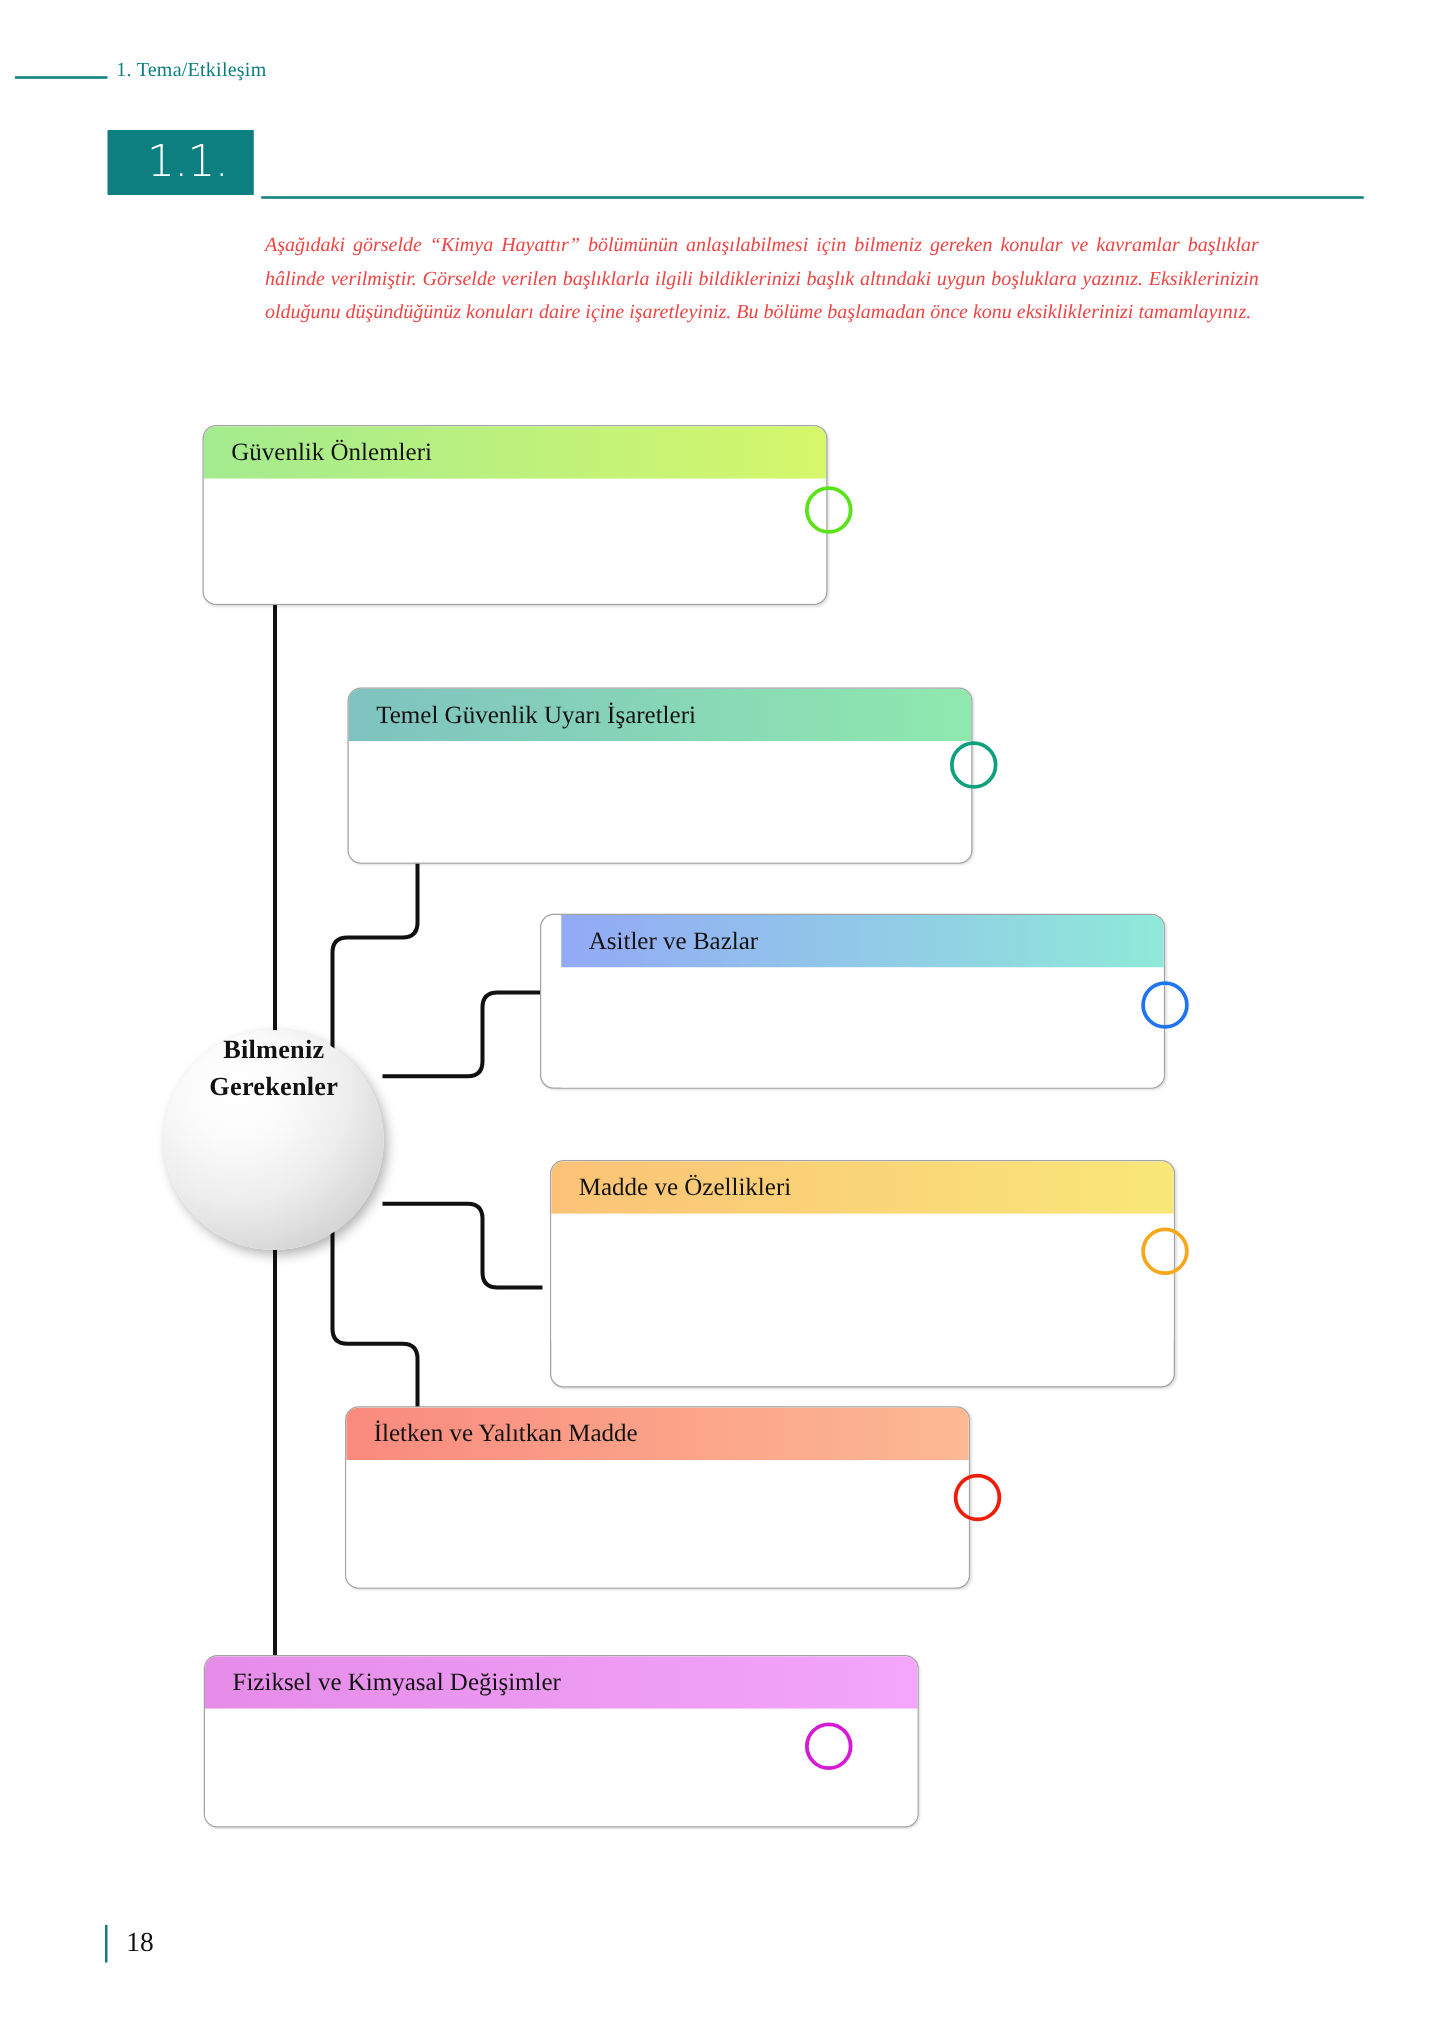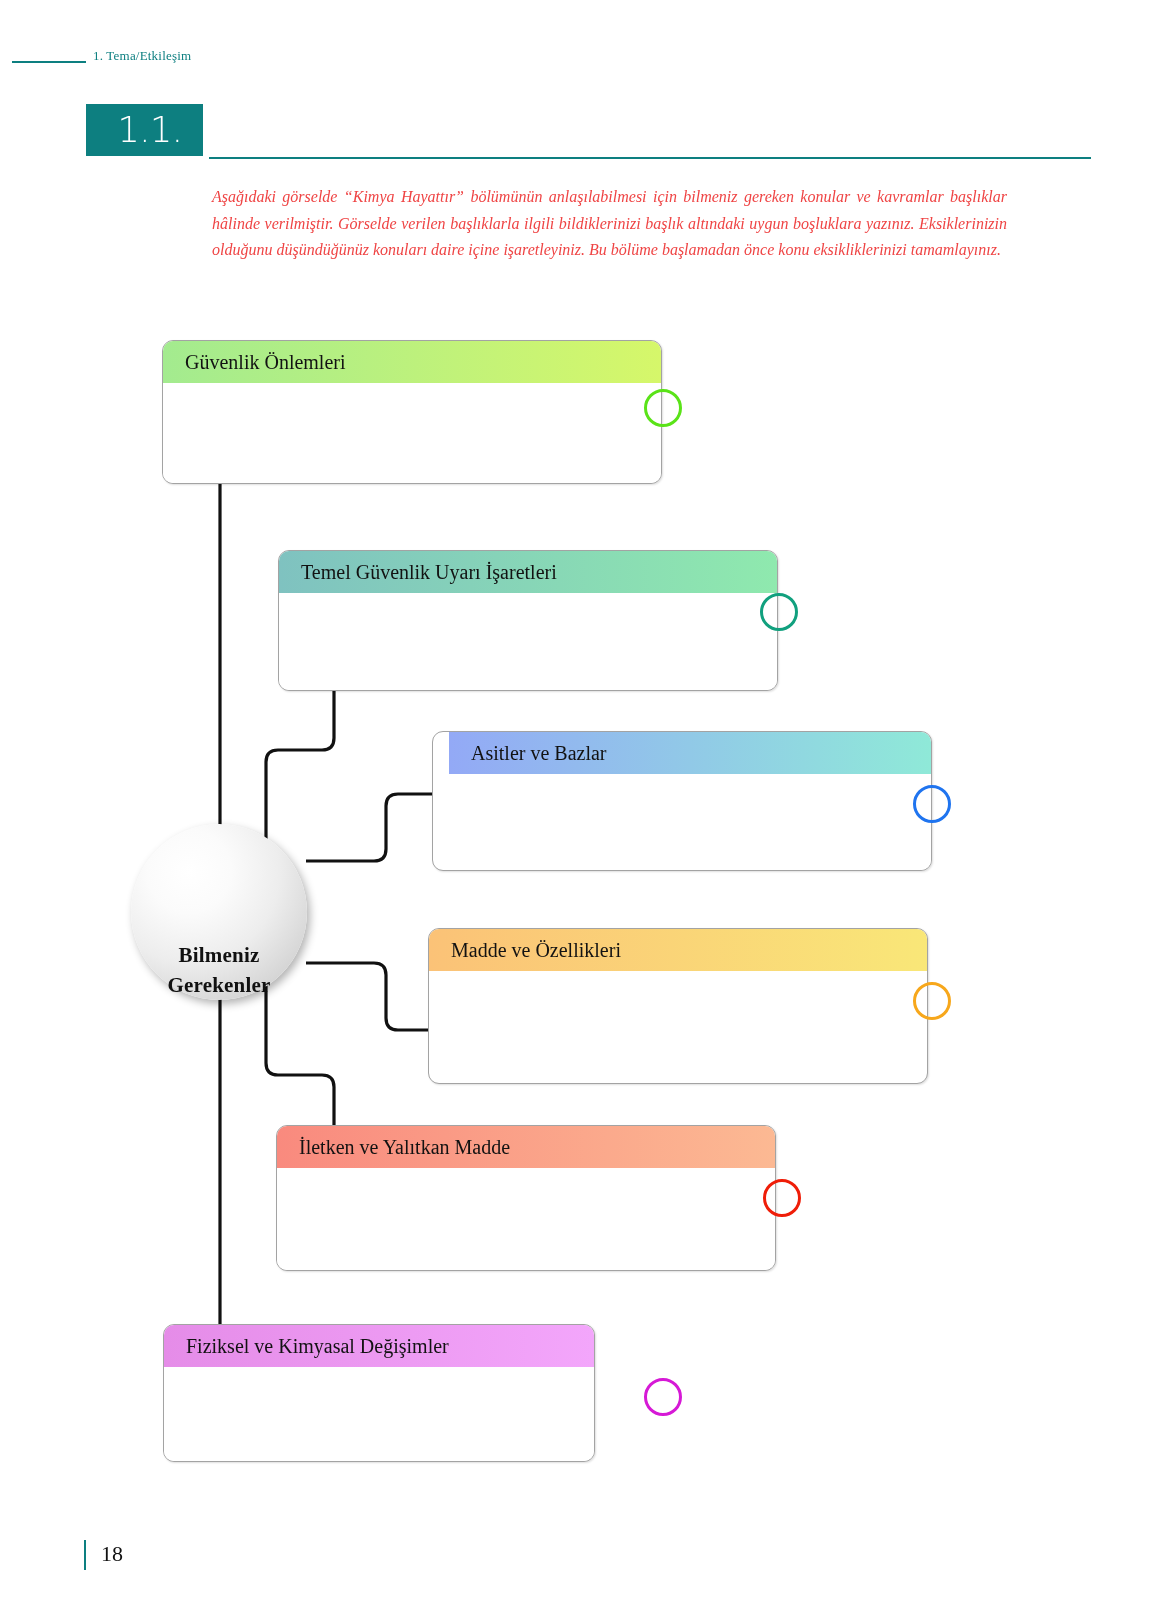--- a/index.html
+++ b/index.html
@@ -29,21 +29,21 @@
     top: 13px;
     width: 74px;
     height: 1.5px;
     background: #0d7f80;
   }
   .runhead-text {
     position: absolute;
     left: 93px;
     top: 0;
     font-family: "Liberation Serif", serif;
-    font-size: 13px;
+    font-size: 16px;
     color: #0d7f80;
     letter-spacing: .2px;
   }
 
   
   .title-row {
     position: absolute;
     left: 86px;
     top: 104px;
     width: 920px;
@@ -145,21 +145,21 @@
     position: absolute;
     width: 176px;
     height: 176px;
     border-radius: 50%;
     background:
       radial-gradient(circle at 33% 27%, #ffffff 0%, #fbfbfb 24%, #ededed 52%, #d6d6d6 78%, #bdbdbd 100%);
     box-shadow: 3px 4px 9px rgba(0,0,0,0.30);
     display: flex;
     flex-direction: column;
     align-items: center;
-    justify-content: flex-end;
+    justify-content: flex-start;
   }
   .hub span {
     font-family: "Liberation Serif", serif;
     font-weight: bold;
     font-size: 21px;
     color: #111111;
     line-height: 30px;
     letter-spacing: .2px;
   }
 
@@ -224,33 +224,33 @@
   <div class="node-body" style="height:97px;"></div>
 </div>
 <div class="marker" style="left:760px; top:593px; width:38px; height:38px; border-color:#11a07e;"></div>
 
 <div class="node" style="left:432px; top:731px; width:500px; height:140px;padding-left:16px;">
   <div class="node-head" style="background:linear-gradient(to right,#93a9f6,#8fe9d8);">Asitler ve Bazlar</div>
   <div class="node-body" style="height:100px;"></div>
 </div>
 <div class="marker" style="left:913px; top:785px; width:38px; height:38px; border-color:#1f74ef;"></div>
 
-<div class="node" style="left:428px; top:928px; width:500px; height:156px;">
+<div class="node" style="left:440px; top:928px; width:500px; height:182px;">
   <div class="node-head" style="background:linear-gradient(to right,#fbc277,#f9e778);">Madde ve Özellikleri</div>
   <div class="node-body" style="height:102px;"></div>
 </div>
 <div class="marker" style="left:913px; top:982px; width:38px; height:38px; border-color:#f7a71b;"></div>
 
 <div class="node" style="left:276px; top:1125px; width:500px; height:146px;">
   <div class="node-head" style="background:linear-gradient(to right,#f98a7e,#fcb993);">İletken ve Yalıtkan Madde</div>
   <div class="node-body" style="height:102px;"></div>
 </div>
 <div class="marker" style="left:763px; top:1179px; width:38px; height:38px; border-color:#ef1d08;"></div>
 
-<div class="node" style="left:163px; top:1324px; width:432px; height:138px;">
+<div class="node" style="left:163px; top:1324px; width:572px; height:138px;">
   <div class="node-head" style="background:linear-gradient(to right,#e58ce8,#f3a6fb);">Fiziksel ve Kimyasal Değişimler</div>
   <div class="node-body" style="height:94px;"></div>
 </div>
 <div class="marker" style="left:644px; top:1378px; width:38px; height:38px; border-color:#d619d6;"></div>
 
 <div class="hub" style="left:131px; top:824px;">
   <span>Bilmeniz</span>
   <span>Gerekenler</span>
 </div>
 

